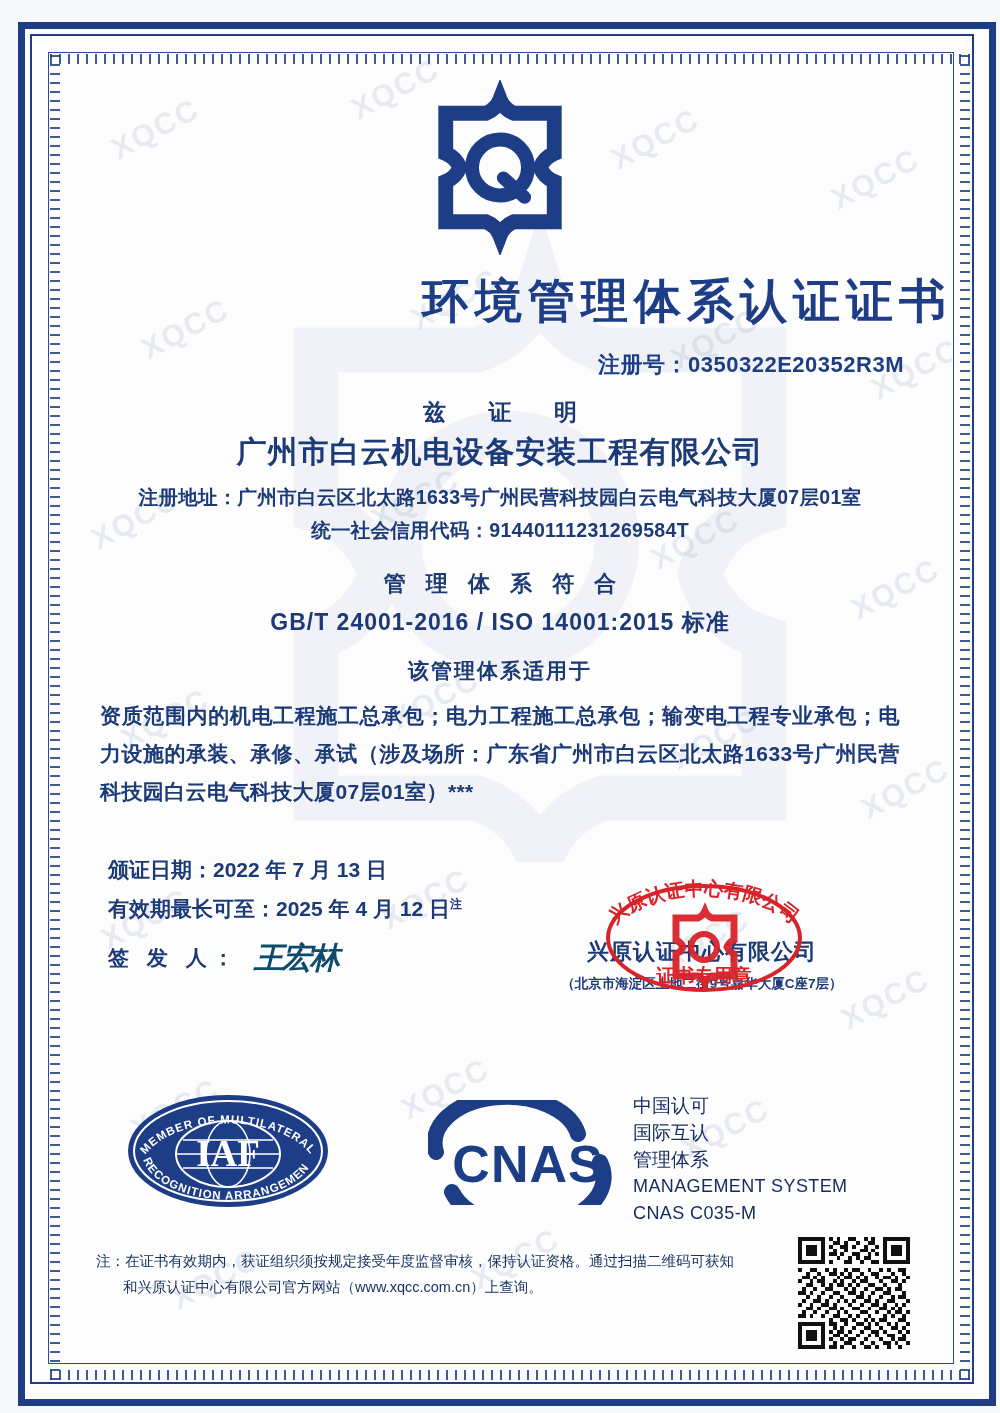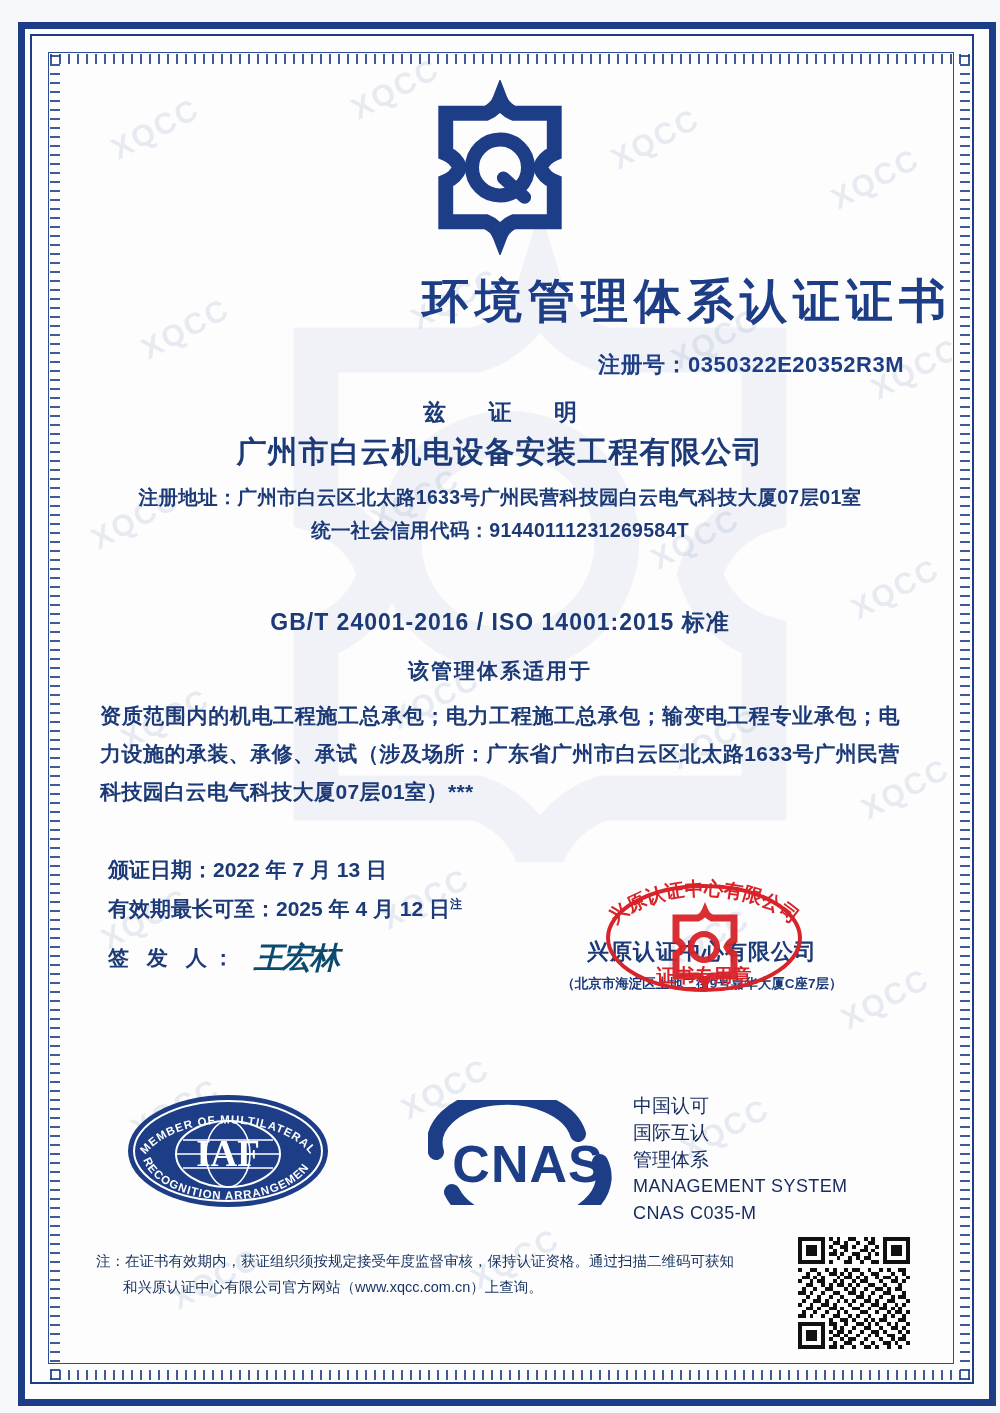--- a/index.html
+++ b/index.html
@@ -349,20 +349,21 @@
 
     <div class="reg-no">
       <span>注册号：</span><span>0350322E20352R3M</span>
     </div>
 
     <div class="hereby">兹 证 明</div>
     <div class="company">广州市白云机电设备安装工程有限公司</div>
     <div class="addr-line addr-1">注册地址：广州市白云区北太路1633号广州民营科技园白云电气科技大厦07层01室</div>
     <div class="addr-line addr-2">统一社会信用代码：91440111231269584T</div>
 
+    <div class="conform">管 理 体 系 符 合</div>
     <div class="standard">GB/T 24001-2016 / ISO 14001:2015 标准</div>
     <div class="applies">该管理体系适用于</div>
     <div class="scope">资质范围内的机电工程施工总承包；电力工程施工总承包；输变电工程专业承包；电力设施的承装、承修、承试（涉及场所：广东省广州市白云区北太路1633号广州民营科技园白云电气科技大厦07层01室）***</div>
 
     <div class="issue-block">
       <div>颁证日期：2022 年 7 月 13 日</div>
       <div>
         <span>有效期最长可至：2025 年 4 月 12 日</span><span class="sup">注</span>
       </div>
       <div class="signer-row">

